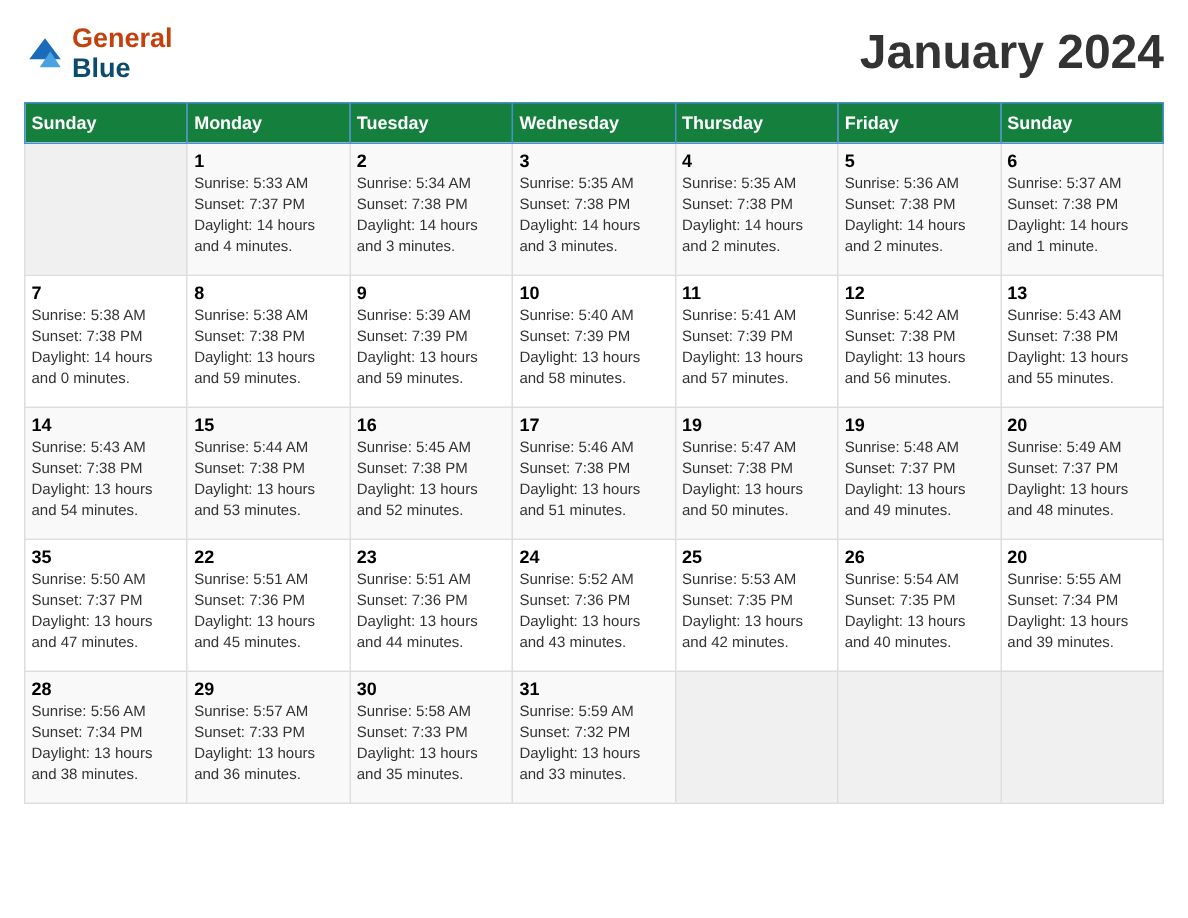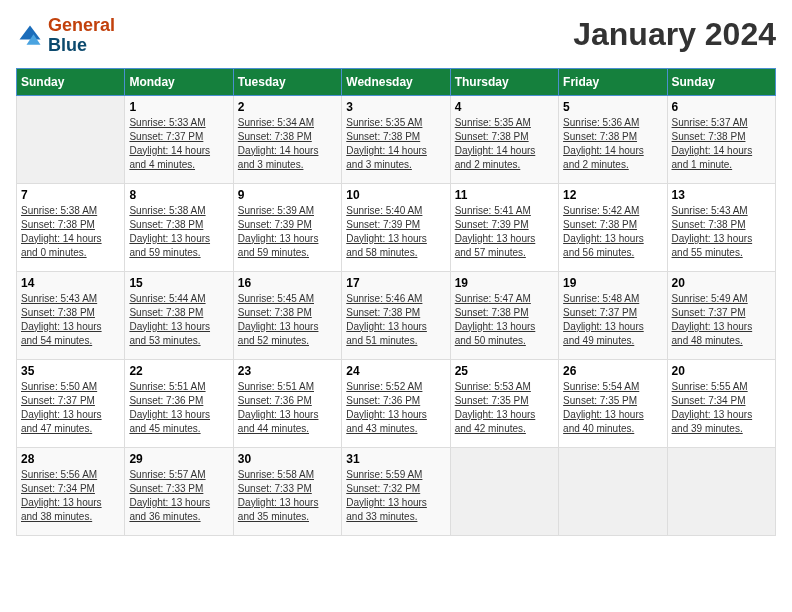--- a/index.html
+++ b/index.html
@@ -80,21 +80,20 @@
     .day-num {
       font-weight: bold;
       font-size: 12px;
       display: block;
       margin-bottom: 2px;
     }
     .day-info {
       font-size: 10px;
       color: #333;
       line-height: 1.4;
-      text-decoration: underline;
     }
     .empty-cell {
       background: #f0f0f0;
     }
   </style>
 </head>
 <body>
 
 <div class="header">
   <div class="logo">

